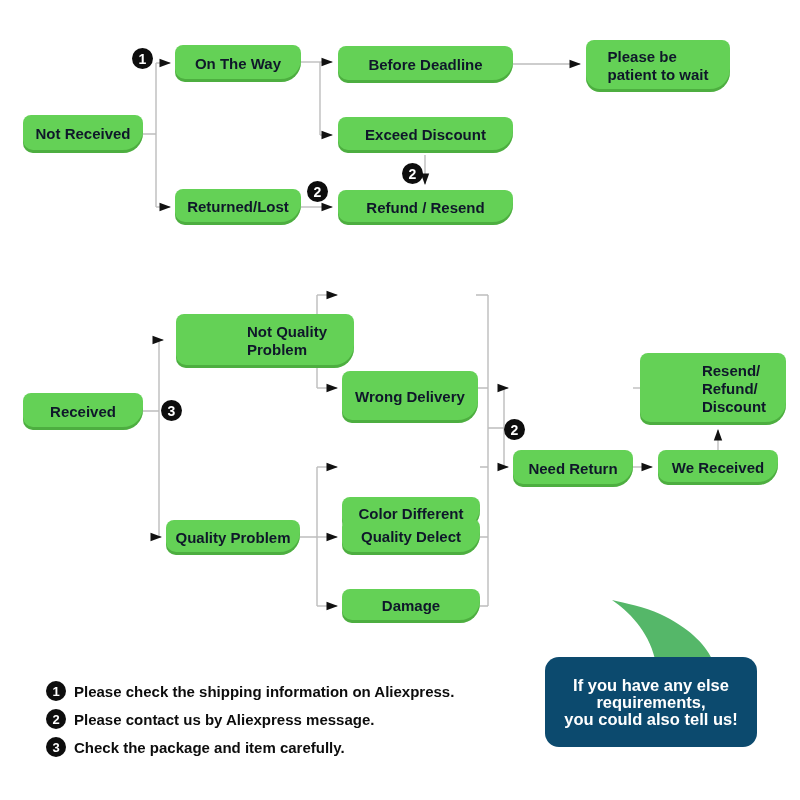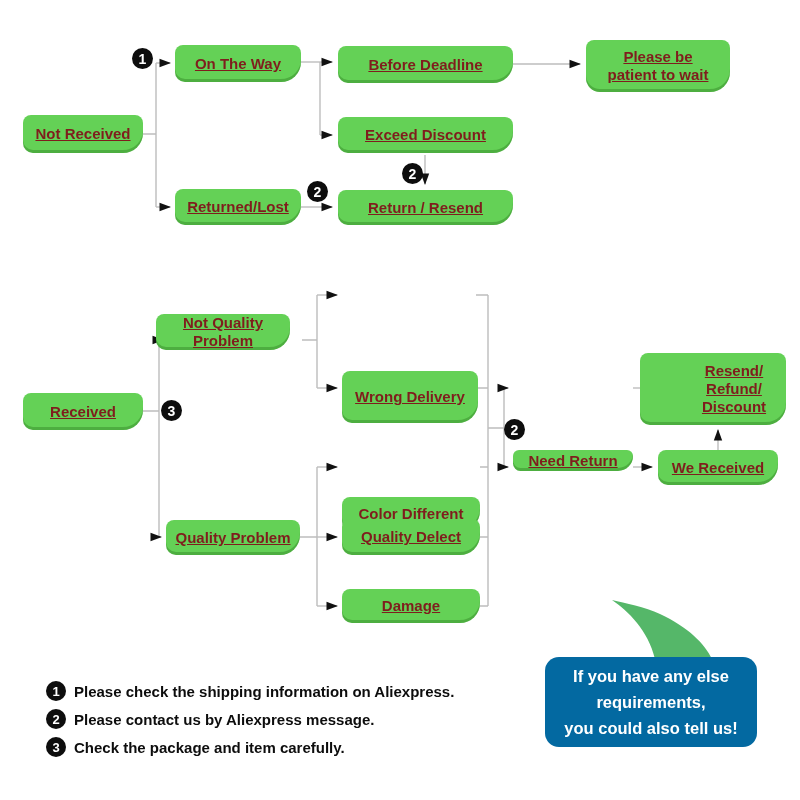--- a/index.html
+++ b/index.html
@@ -2,45 +2,44 @@
 <html><head>
 <meta charset="utf-8">
 <style>
   html,body{margin:0;padding:0;background:#ffffff;}
   #canvas{
     position:relative;width:800px;height:800px;background:#ffffff;overflow:hidden;
     font-family:"Liberation Sans","DejaVu Sans",sans-serif;
   }
   #wires{position:absolute;left:0;top:0;pointer-events:none;}
   .node{
-    position:absolute;background:#64d156;color:#7f1d1d;
-    display:flex;align-items:center;justify-content:center;text-align:center;
+    position:absolute;background:#64d156;color:#0f172a;
+    display:flex;align-items:center;justify-content:center;
     font-weight:bold;font-size:15px;line-height:1.18;white-space:pre-line;
     border-radius:8px 8px 20px 10px;
     box-shadow:inset 0 -3px 0 rgba(34,110,24,0.35);
-    text-decoration:underline;
   }
   .badge{
     position:absolute;width:21px;height:21px;border-radius:50%;
     background:#0d0d0d;color:#ffffff;font-weight:bold;font-size:14px;
     display:flex;align-items:center;justify-content:center;line-height:1;
   }
   #legend{position:absolute;left:46px;top:681px;}
   .legend-row{display:flex;align-items:center;margin-bottom:8px;}
   .legend-badge{
     width:20px;height:20px;border-radius:50%;background:#0d0d0d;color:#fff;
     font-weight:bold;font-size:13px;display:flex;align-items:center;justify-content:center;
     margin-right:8px;flex:0 0 auto;line-height:1;
   }
   .legend-text{font-weight:bold;font-size:15px;color:#0d0d0d;white-space:nowrap;}
   #bubble{
     position:absolute;left:545px;top:657px;width:212px;height:90px;
-    background:#0369a1;border-radius:14px;color:#ffffff;
+    background:#0c4a6e;border-radius:14px;color:#ffffff;
     display:flex;align-items:center;justify-content:center;text-align:center;
-    font-weight:bold;font-size:16.5px;line-height:26px;white-space:pre-line;
+    font-weight:bold;font-size:16.5px;line-height:17px;white-space:pre-line;
   }
 </style>
 </head>
 <body>
 
 <div id="canvas">
 
   <svg id="wires" width="800" height="800" viewBox="0 0 800 800">
     <defs>
       <marker id="ah" markerUnits="userSpaceOnUse" markerWidth="14" markerHeight="10" refX="11" refY="5" orient="auto">
@@ -91,31 +90,31 @@
     <path d="M612,600 C628,611 648,630 655,659 L712,659 C705,644 688,627 660,614 C645,607 625,603 612,600 Z" fill="#55b769" stroke="none"></path>
   </svg>
 
   <div class="node" style="left:23px;top:115px;width:120px;height:38px;">Not Received</div>
   <div class="node" style="left:175px;top:45px;width:126px;height:37px;">On The Way</div>
   <div class="node" style="left:338px;top:46px;width:175px;height:37px;">Before Deadline</div>
   <div class="node" style="left:586px;top:40px;width:144px;height:52px;border-radius:8px 8px 20px 14px;">Please be
 patient to wait</div>
   <div class="node" style="left:338px;top:117px;width:175px;height:36px;">Exceed Discount</div>
   <div class="node" style="left:175px;top:189px;width:126px;height:36px;">Returned/Lost</div>
-  <div class="node" style="left:338px;top:190px;width:175px;height:35px;">Return / Resend</div>
+  <div class="node" style="left:338px;top:190px;width:175px;height:35px;">Refund / Resend</div>
 
   <div class="node" style="left:23px;top:393px;width:120px;height:37px;">Received</div>
-  <div class="node" style="left:156px;top:314px;width:134px;height:36px;">Not Quality
+  <div class="node" style="left:176px;top:314px;width:134px;height:54px;padding-left:44px;">Not Quality
 Problem</div>
   <div class="node" style="left:166px;top:520px;width:134px;height:35px;">Quality Problem</div>
   <div class="node" style="left:342px;top:371px;width:136px;height:52px;">Wrong Delivery</div>
   <div class="node" style="left:342px;top:450px;width:138px;height:34px;margin-top:47px;">Color Different</div>
   <div class="node" style="left:342px;top:519px;width:138px;height:36px;">Quality Delect</div>
   <div class="node" style="left:342px;top:589px;width:138px;height:34px;">Damage</div>
-  <div class="node" style="left:513px;top:450px;width:120px;height:21px;">Need Return</div>
+  <div class="node" style="left:513px;top:450px;width:120px;height:37px;">Need Return</div>
   <div class="node" style="left:640px;top:353px;width:104px;height:72px;padding-left:42px;">Resend/
 Refund/
 Discount</div>
   <div class="node" style="left:658px;top:450px;width:120px;height:35px;">We Received</div>
 
   <div class="badge" style="left:132px;top:48px;">1</div>
   <div class="badge" style="left:402px;top:163px;">2</div>
   <div class="badge" style="left:307px;top:181px;">2</div>
   <div class="badge" style="left:161px;top:400px;">3</div>
   <div class="badge" style="left:504px;top:419px;">2</div>

